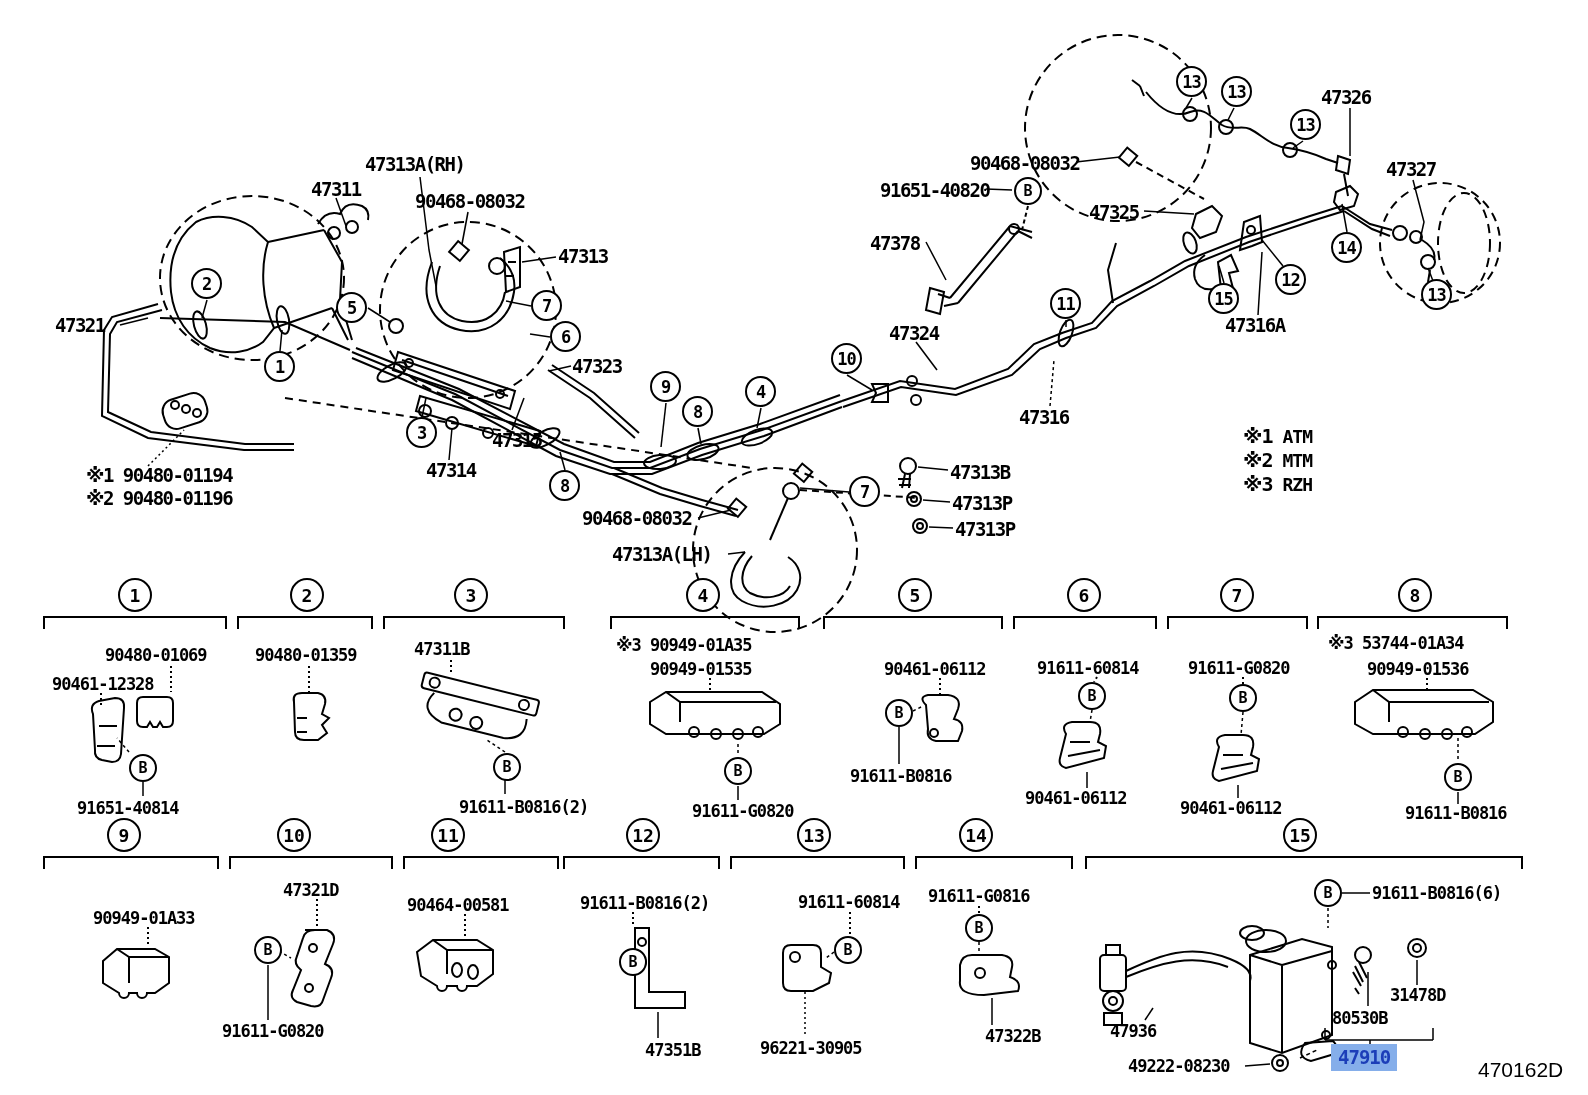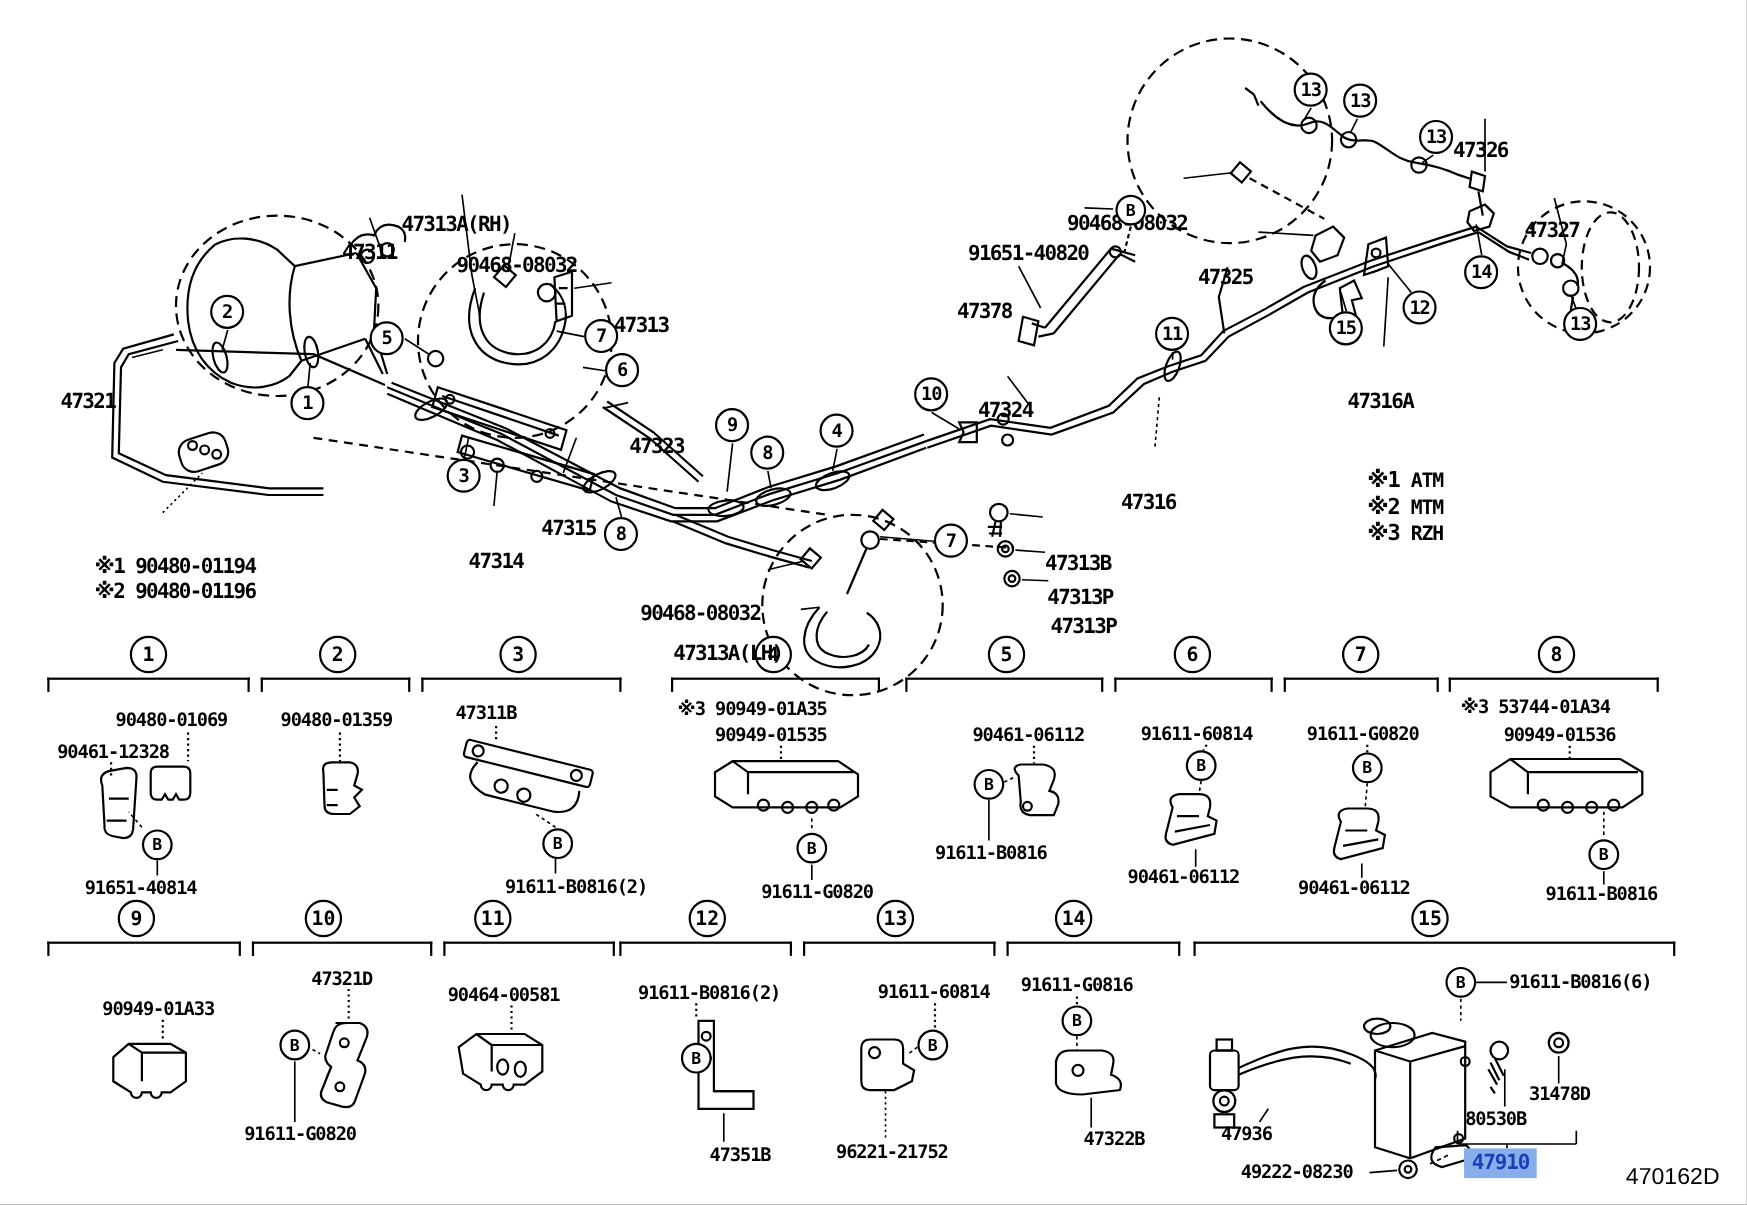--- a/index.html
+++ b/index.html
@@ -1,19 +1,19 @@
 <!DOCTYPE html>
 <html style="--hl-bg: #85aeea; --hl-fg: #1c3eb8;"><head>
 <meta charset="utf-8">
 <style>
   html,body{margin:0;padding:0;background:#888;}
   .page{position:relative;width:1588px;height:1095px;background:#fff;overflow:hidden;
         font-family:"DejaVu Sans Mono","DejaVu Sans",monospace;color:#000;}
   .art{position:absolute;left:0;top:0;z-index:1;}
-  .lbl{position:absolute;z-index:3;font-weight:bold;font-size:19px;letter-spacing:-1.5px;white-space:nowrap;line-height:1;margin-top:40px;}
+  .lbl{position:absolute;z-index:3;font-weight:bold;font-size:19px;letter-spacing:-1.5px;white-space:nowrap;line-height:1;}
   .slbl{position:absolute;z-index:3;font-weight:bold;font-size:17px;letter-spacing:-1px;white-space:nowrap;line-height:1;}
   .circ{position:absolute;z-index:3;width:27px;height:27px;border:2.5px solid #000;border-radius:50%;
         background:#fff;display:flex;align-items:center;justify-content:center;
         font-weight:bold;font-size:17px;letter-spacing:-1px;}
   .bcirc{position:absolute;z-index:3;width:24px;height:24px;border:2.5px solid #000;border-radius:50%;
         background:#fff;display:flex;align-items:center;justify-content:center;font-weight:bold;font-size:15px;}
   .section{position:absolute;z-index:2;}
   .seccirc{position:absolute;top:-2px;z-index:3;width:30px;height:30px;border:2.5px solid #000;border-radius:50%;
         background:#fff;display:flex;align-items:center;justify-content:center;font-weight:bold;font-size:18px;}
   .bracket{position:absolute;left:0;right:0;top:36px;height:11px;
@@ -480,21 +480,21 @@
         <g transform="translate(53,125)">
           <path d="M0,8 q0,-8 8,-8 h22 q8,0 8,8 v14 l10,6 -2,10 -16,8 h-22 q-8,0 -8,-8 z"></path>
           <circle cx="12" cy="12" r="5"></circle>
         </g>
         <line x1="104" y1="132" x2="96" y2="138" stroke-dasharray="3 3" stroke-width="1.5"></line>
         <line x1="75" y1="172" x2="75" y2="216" stroke-dasharray="2 3" stroke-width="1.5"></line>
       </g>
     </svg>
     <div class="slbl" style="left:68px;top:74px">91611-60814</div>
     <div class="bcirc" style="left:104px;top:116px">B</div>
-    <div class="slbl" style="left:30px;top:220px">96221-21752</div>
+    <div class="slbl" style="left:30px;top:220px">96221-30905</div>
   </div>
 
   <div class="section" style="left:915px;top:820px;width:158px;height:275px">
     <div class="seccirc" style="left:44px">14</div>
     <div class="bracket"></div>
     <svg class="ssvg" width="158" height="275">
       <g stroke="#000" fill="none" stroke-width="2">
         <line x1="64" y1="86" x2="64" y2="94" stroke-dasharray="2 3"></line>
         <line x1="64" y1="122" x2="64" y2="135" stroke-dasharray="3 3" stroke-width="1.5"></line>
         <g transform="translate(45,135)">

